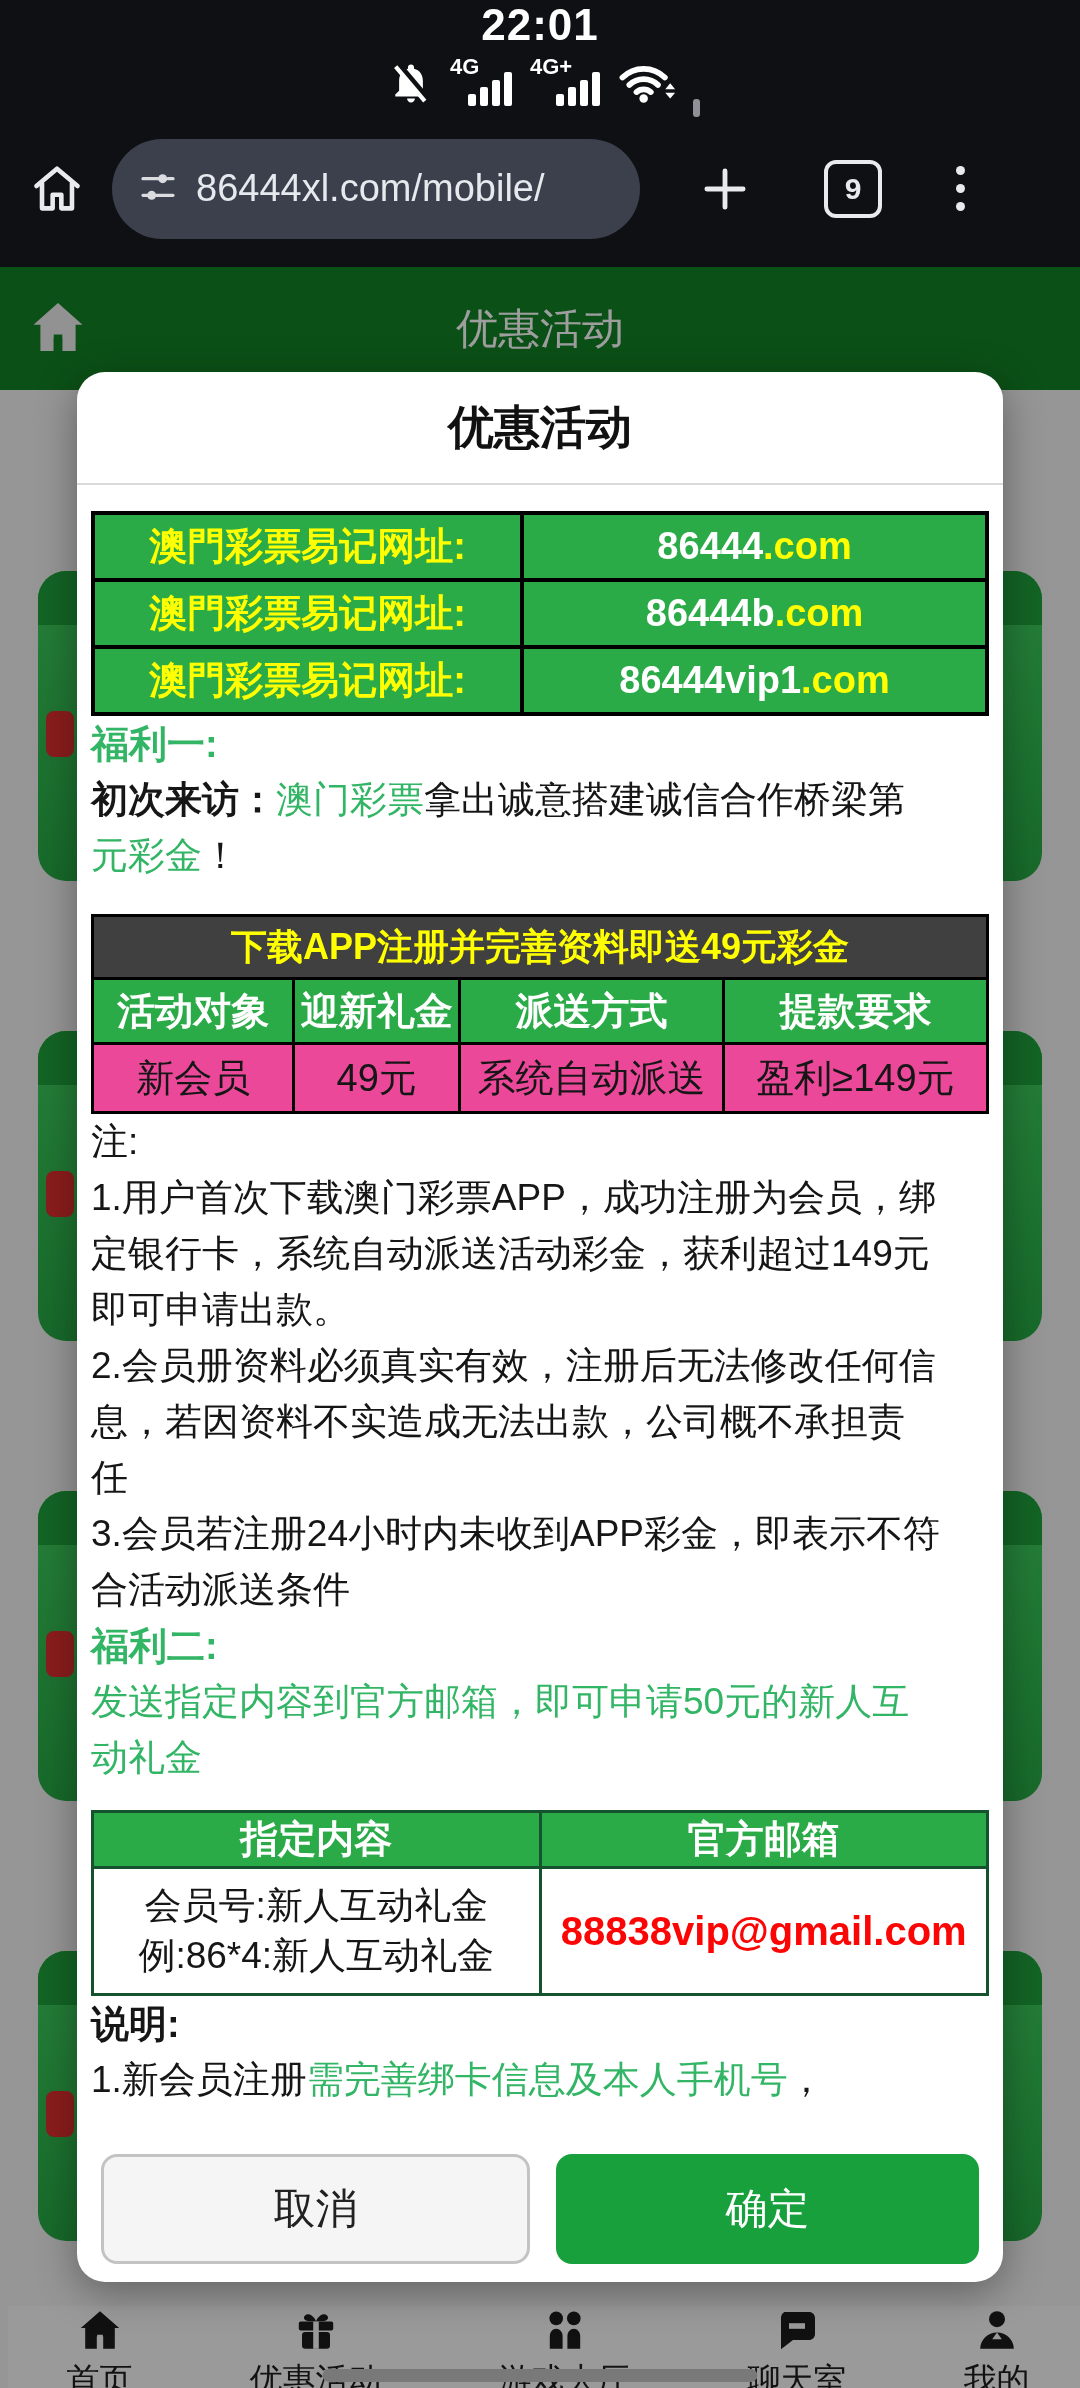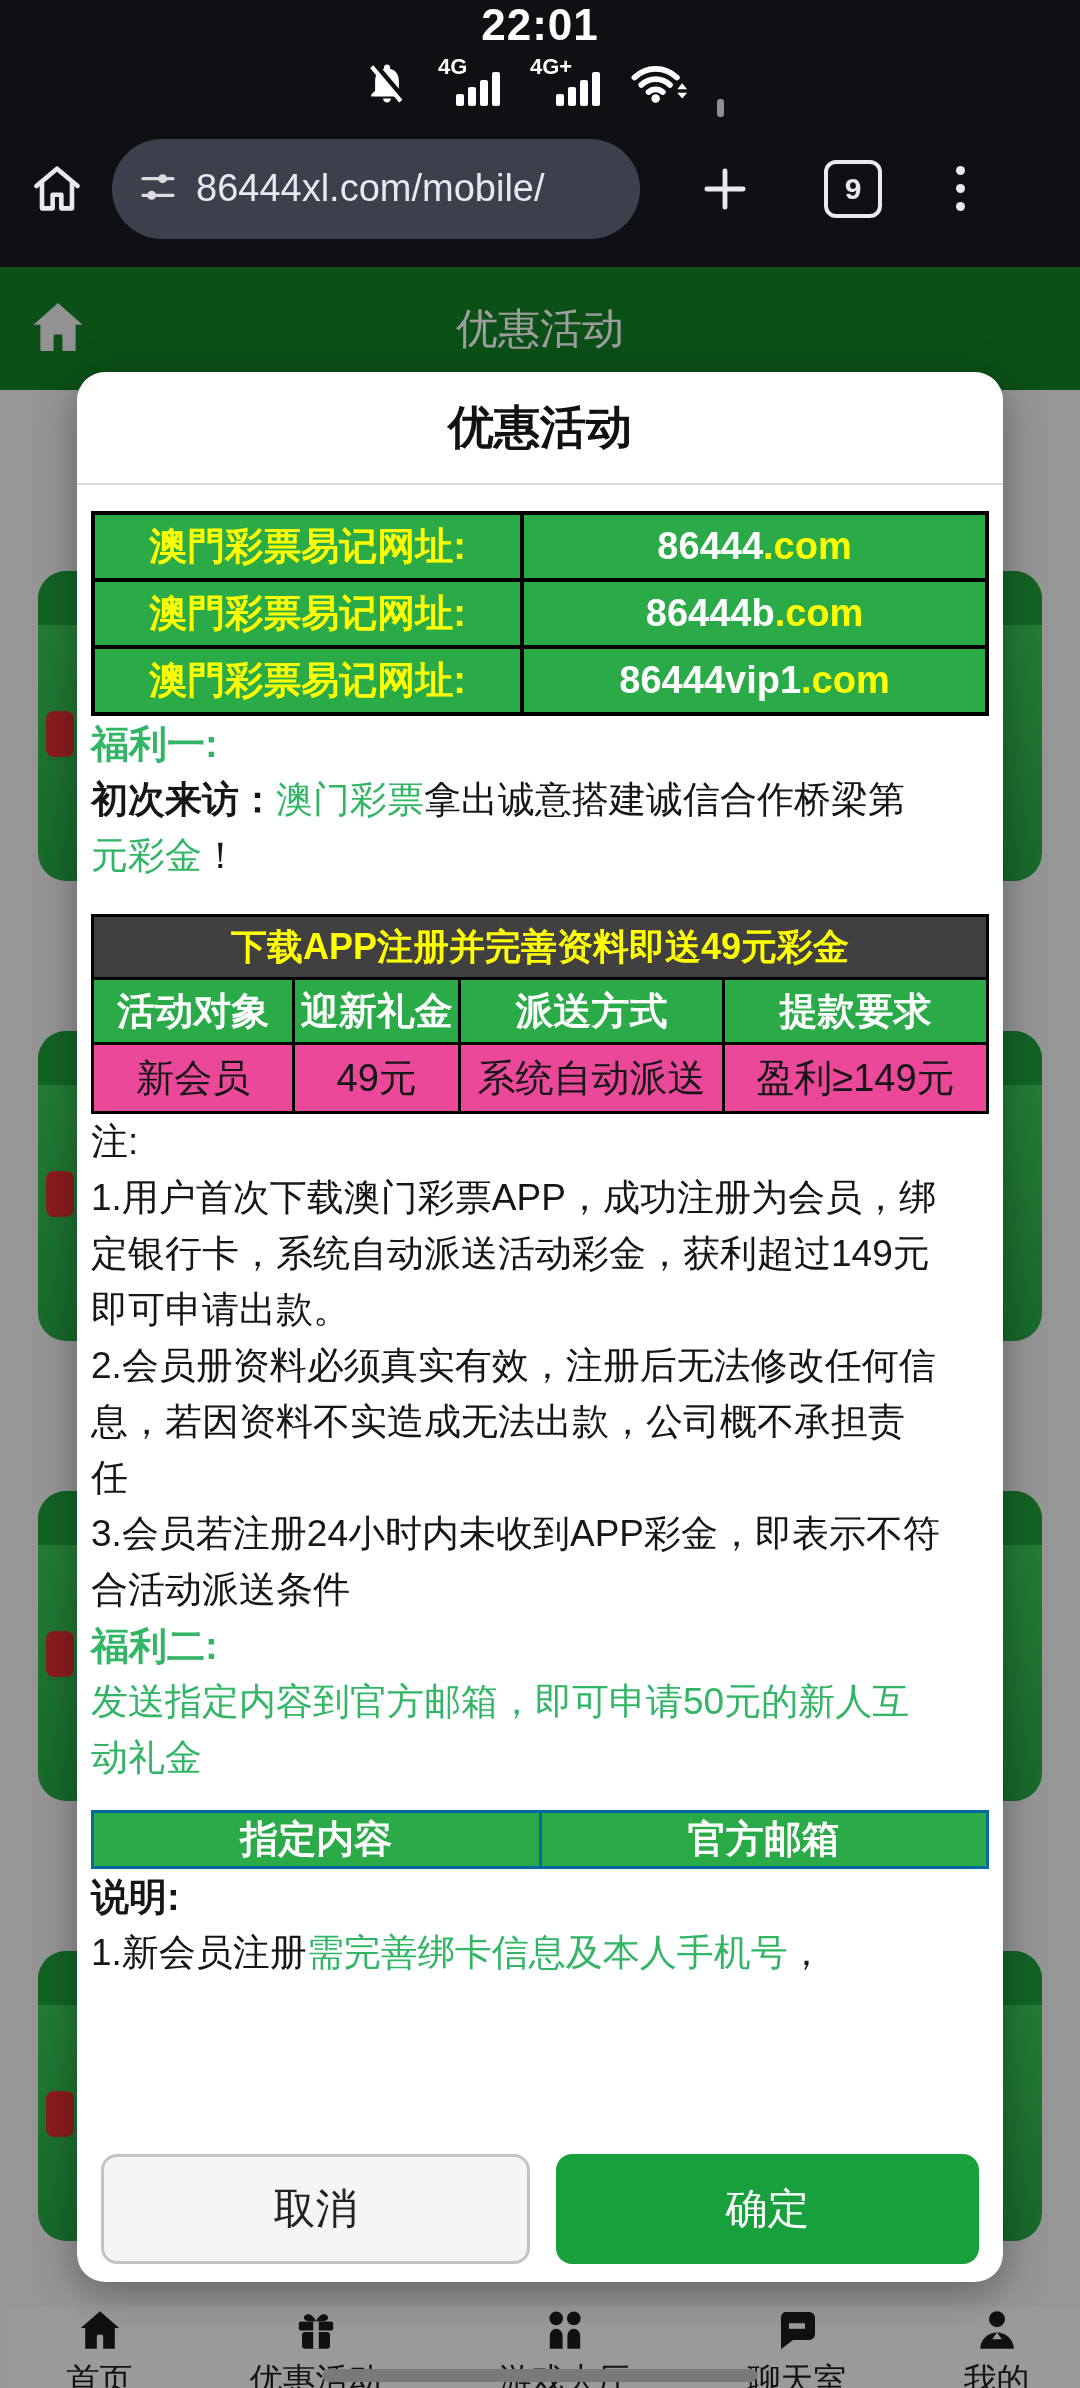--- a/index.html
+++ b/index.html
@@ -2,21 +2,21 @@
 <html><head>
 <meta charset="utf-8">
 <style>
   html,body{margin:0;padding:0;background:#000;}
   .screen{position:relative;width:1080px;height:2388px;background:#0e1014;overflow:hidden;
     font-family:"Liberation Sans","DejaVu Sans",sans-serif;}
   
   .statusbar{position:absolute;top:0;left:0;width:1080px;height:110px;display:flex;
     align-items:center;justify-content:space-between;padding:0 40px;box-sizing:border-box;color:#fff;flex-direction:column;}
   .sb-time{font-size:44px;font-weight:600;letter-spacing:1px;}
-  .sb-icons{display:flex;align-items:flex-end;gap:28px;}
+  .sb-icons{display:flex;align-items:flex-end;gap:16px;}
   .sig{position:relative;width:64px;height:56px;}
   .sig-label{position:absolute;top:0;left:0;font-size:22px;font-weight:700;color:#fff;}
   .bars{position:absolute;bottom:4px;right:2px;display:flex;align-items:flex-end;gap:4px;}
   .bars i{display:block;width:8px;background:#fff;border-radius:2px;}
   .batt{position:relative;width:64px;height:42px;border-radius:10px;background:#8d9096;overflow:hidden;margin-bottom:4px;}
   .batt-fill{position:absolute;left:0;top:0;bottom:0;width:63%;background:#fff;}
   .batt-nub{position:absolute;right:-8px;top:50%;transform:translateY(-50%);width:7px;height:18px;border-radius:3px;background:#8d9096;}
   .batt-wrap{position:relative;margin-bottom:2px;}
   
   .browserbar{position:absolute;top:110px;left:0;width:1080px;height:157px;display:flex;align-items:center;
@@ -58,21 +58,21 @@
   table{border-collapse:collapse;width:100%;table-layout:fixed;}
   .url-table{margin-top:26px;}
   .url-table td{border:4px solid #000;background:#2aab48;text-align:center;font-weight:700;font-size:38px;height:61px;}
   .yl{color:#ffff00;} .wt{color:#fff;}
   .promo-table{margin-top:30px;}
   .promo-table th,.promo-table td{border:3px solid #000;text-align:center;}
   .promo-title{background:#404040;color:#ffff00;font-size:36px;font-weight:700;height:58px;}
   .promo-head{background:#2aab48;color:#fff;font-size:38px;font-weight:700;height:60px;}
   .promo-cell{background:#ec4899;color:#161616;font-size:38px;height:64px;font-weight:400;}
   .mail-table{margin-top:24px;}
-  .mail-table th,.mail-table td{border:3px solid #0369a1;text-align:center;}
+  .mail-table th,.mail-table td{border:3px solid #14532d;text-align:center;}
   .mail-head{background:#2aab48;color:#fff;font-size:38px;font-weight:700;height:50px;}
   .mail-cell{background:#fff;height:122px;font-size:37px;color:#161616;}
   .mail-email{color:#fb0505;font-weight:700;font-size:40px;}
   .m-footer{flex:0 0 auto;height:140px;display:flex;gap:26px;padding:12px 24px 18px;box-sizing:border-box;}
   .btn{flex:1;border-radius:16px;font-size:42px;display:flex;align-items:center;justify-content:center;
     font-family:inherit;}
   .btn-cancel{background:#f5f5f5;border:3px solid #c3c3c3;color:#222;}
   .btn-confirm{background:#17a03c;border:none;color:#fff;}
 </style>
 </head>
@@ -317,20 +317,27 @@
       <table class="mail-table">
         <colgroup>
             <col style="width:50%">
             <col style="width:50%">
           </colgroup>
         <tbody>
             <tr>
           <th class="mail-head">指定内容</th>
           <th class="mail-head">官方邮箱</th>
         </tr>
+        <tr>
+          <td class="mail-cell">
+            <div>会员号:新人互动礼金</div>
+                <div>例:86*4:新人互动礼金</div>
+          </td>
+          <td class="mail-cell mail-email">88838vip@gmail.com</td>
+        </tr>
       </tbody>
         </table>
 
       <div class="ln bd" style="font-size:38px">说明:</div>
       <div class="ln">
         <span>1.新会员注册</span>
           <span class="g">需完善绑卡信息及本人手机号</span>
           <span>，</span>
       </div>
 

